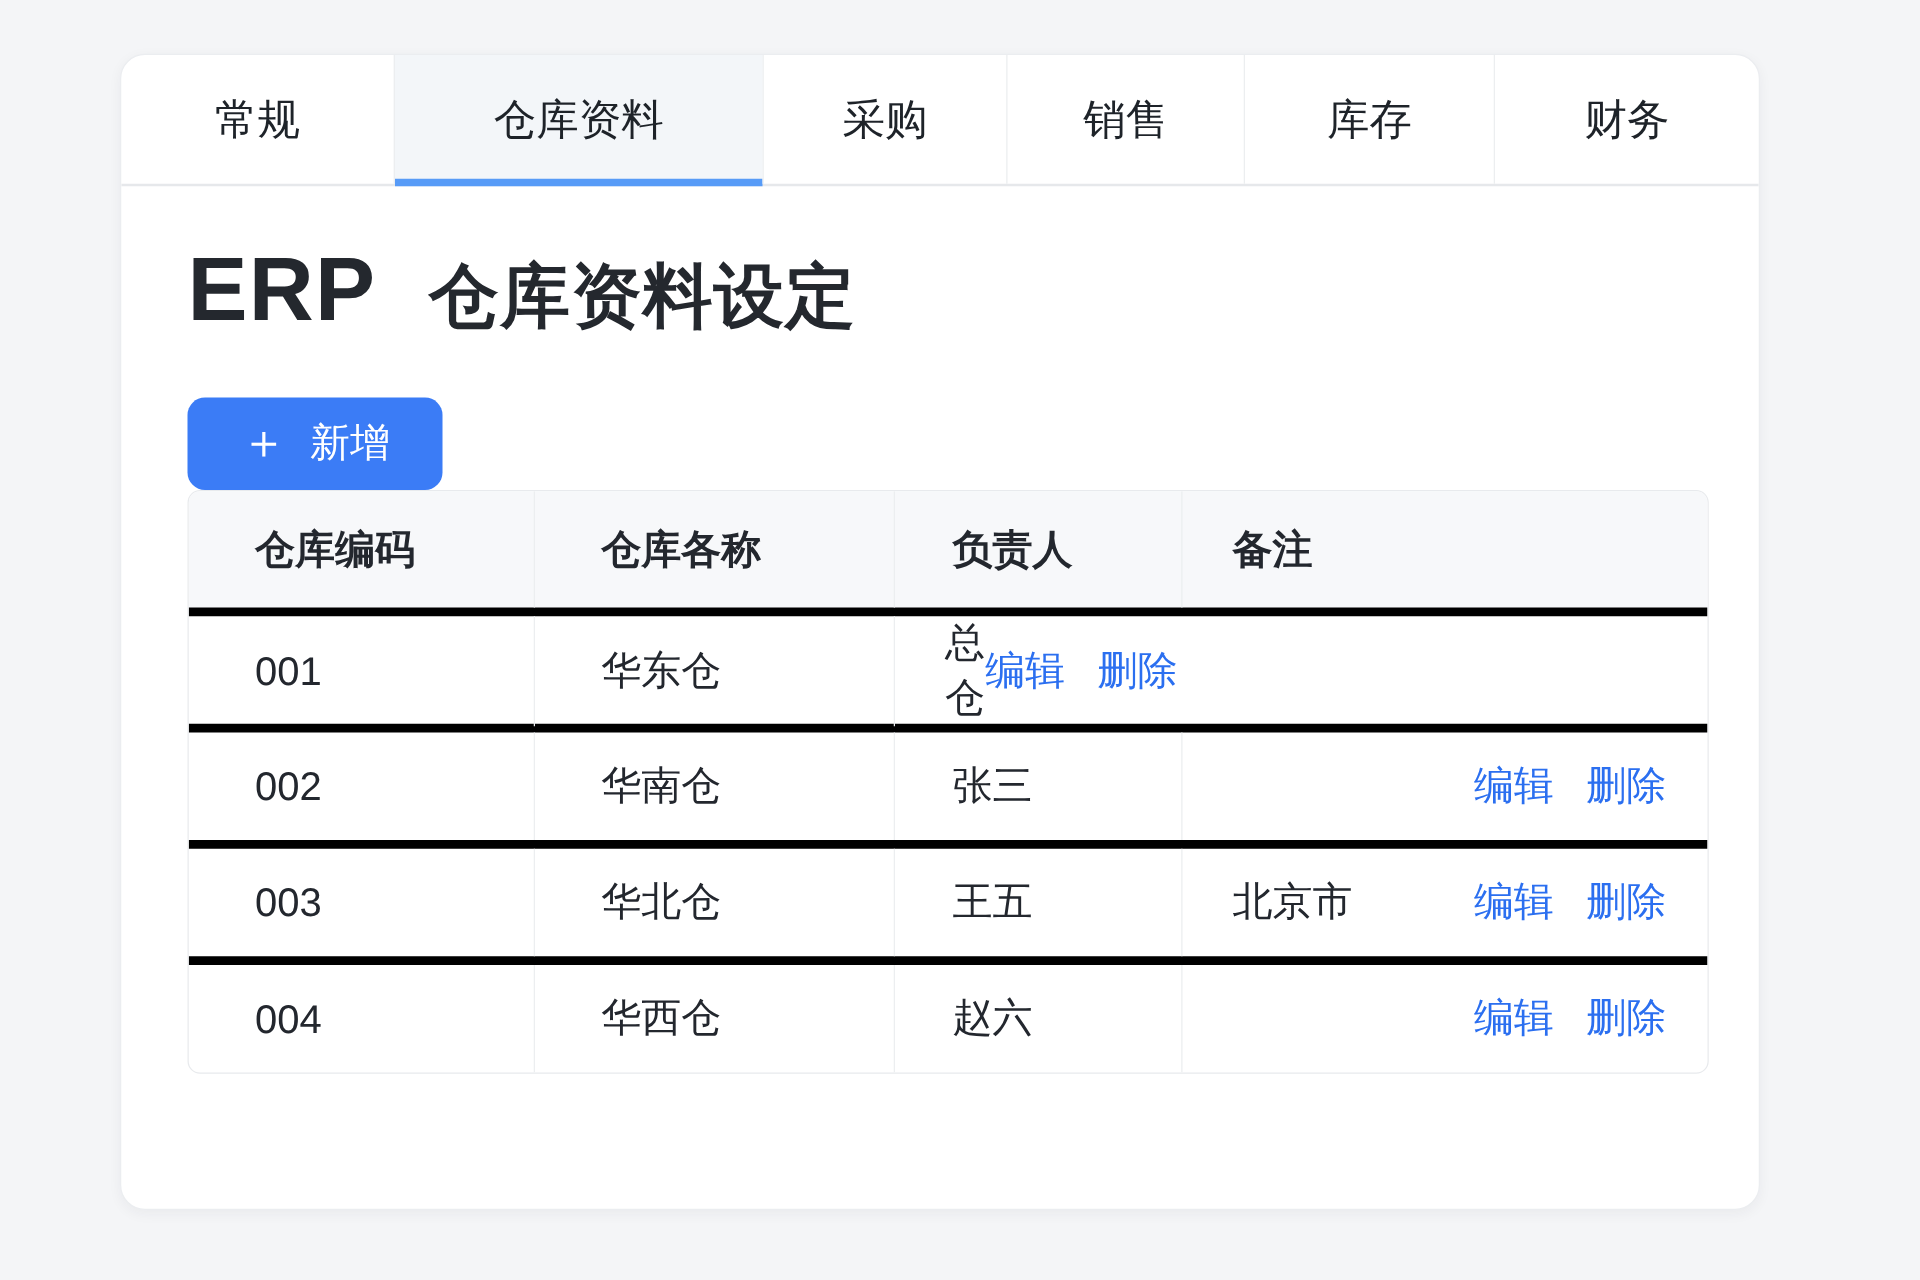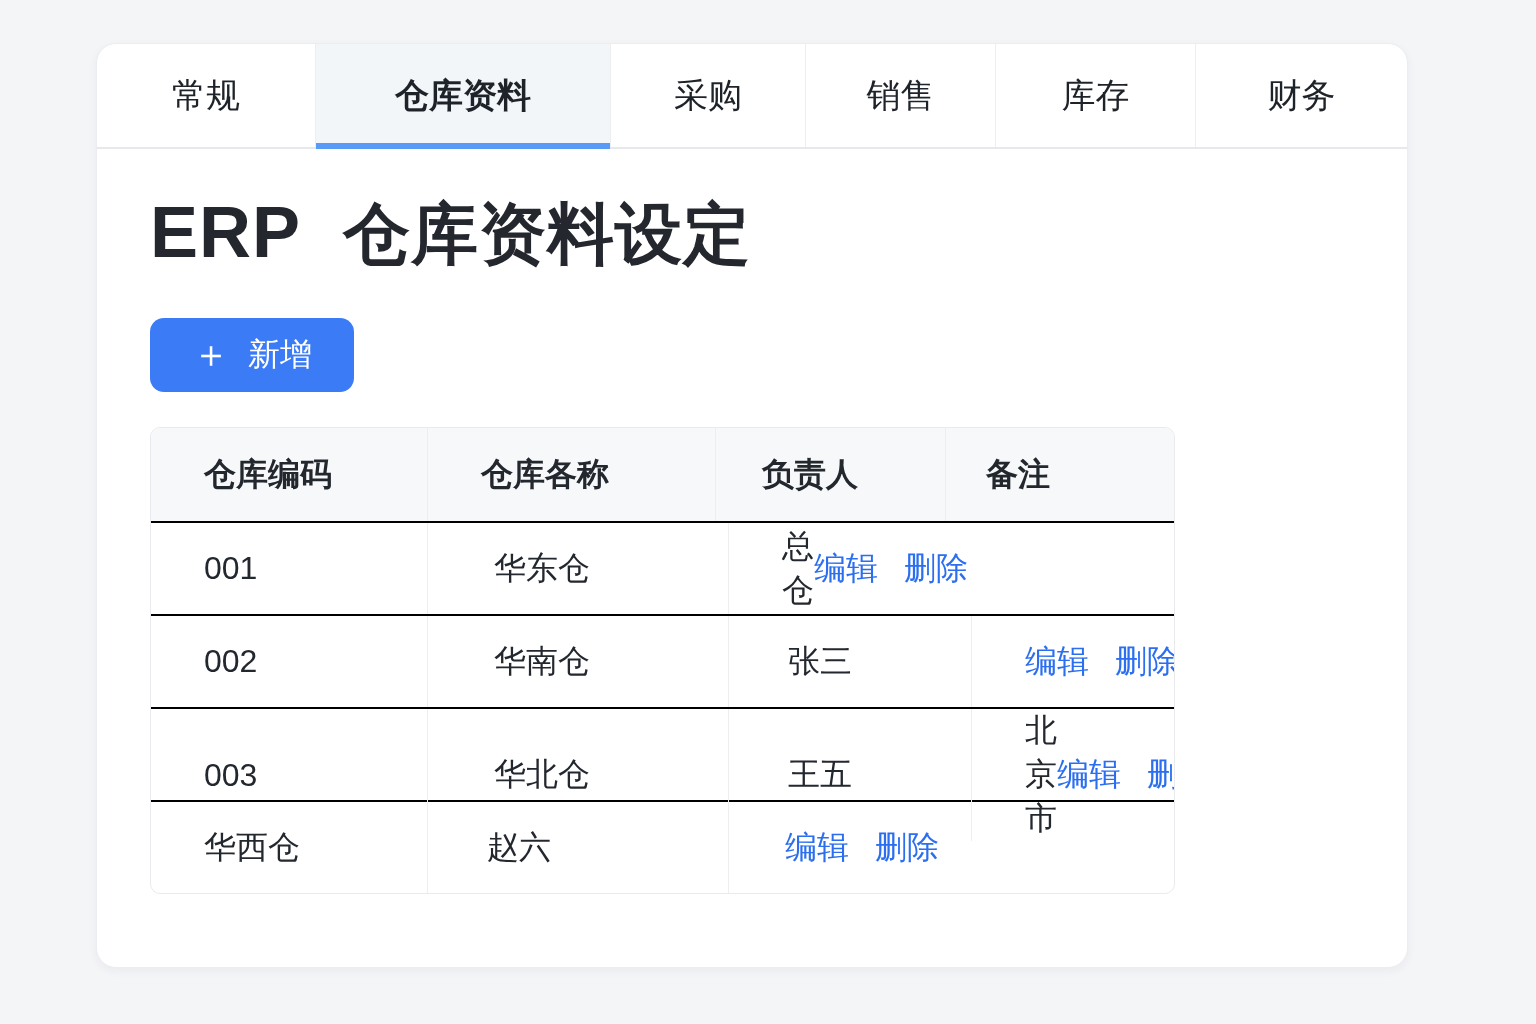--- a/index.html
+++ b/index.html
@@ -32,21 +32,21 @@
     justify-content: center;
     font-size: 34px;
     font-weight: 500;
     color: #1e2329;
     position: relative;
     cursor: pointer;
     border-left: 1px solid #eceef0;
   }
   .tab:first-child { border-left: none; }
   .tab-0 { width: 218px; }
-  .tab-1 { width: 295px; font-weight: bold; }
+  .tab-1 { width: 295px; }
   .tab-2 { width: 195px; }
   .tab-3 { width: 190px; }
   .tab-4 { width: 200px; }
   .tab-5 { flex: 1; }
   .tab.active { background: #f3f6f9; }
   .tab.active .tab-underline {
     position: absolute;
     left: 0; right: 0; bottom: -2px;
     height: 6px;
     background: #579bf7;
@@ -56,60 +56,59 @@
   .page-title {
     margin-top: 47px;
     display: flex;
     align-items: baseline;
     gap: 42px;
     color: #24282e;
     font-weight: 700;
     letter-spacing: 1px;
   }
   .title-en { font-size: 72px; line-height: 1; }
-  .title-zh { font-size: 67px; line-height: 1; }
+  .title-zh { font-size: 56px; line-height: 1; }
   .add-btn {
     margin-top: 50px;
     display: inline-flex;
     align-items: center;
     gap: 18px;
     height: 74px;
     padding: 0 42px;
     background: #3b7cf6;
     border: none;
     border-radius: 14px;
     color: #ffffff;
     font-size: 32px;
     font-weight: 500;
     font-family: inherit;
     cursor: pointer;
   }
   .add-btn .plus { font-size: 38px; font-weight: 400; line-height: 1; position: relative; top: -1px; }
   
   .table {
-    margin-top: 35px;
-    width: 1025px;
+    width: 1217px;
     border: 1px solid #e8eaed;
     border-radius: 10px;
     overflow: hidden;
     background: #fff;
   }
   .trow {
     display: grid;
     grid-template-columns: 277px 288px 230px 1fr;
     height: 93px;
     align-items: center;
     font-size: 32px;
   }
   .trow.thead {
     background: #f7f8fa;
     font-weight: 700;
     color: #23272e;
   }
-  .trow + .trow { border-top: 2px solid #000000; gap: 13px; }
+  .trow + .trow { border-top: 7px solid #000000; }
   .cell {
     height: 100%;
     display: flex;
     align-items: center;
     border-right: 1px solid #eceef0;
   }
   .cell:last-child { border-right: none; }
   .c-code   { padding-left: 53px; }
   .c-name   { padding-left: 53px; }
   .c-mgr    { padding-left: 46px; }
@@ -205,20 +204,21 @@
         <div class="cell c-remark">
           <span>北京市</span>
           <span class="actions">
             <a class="link">编辑</a>
             <a class="link">删除</a>
           </span>
         </div>
       </div>
 
       <div class="trow">
+        <div class="cell c-code">004</div>
         <div class="cell c-name">华西仓</div>
         <div class="cell c-mgr">赵六</div>
         <div class="cell c-remark">
           <span></span>
           <span class="actions">
             <a class="link">编辑</a>
             <a class="link">删除</a>
           </span>
         </div>
       </div>

